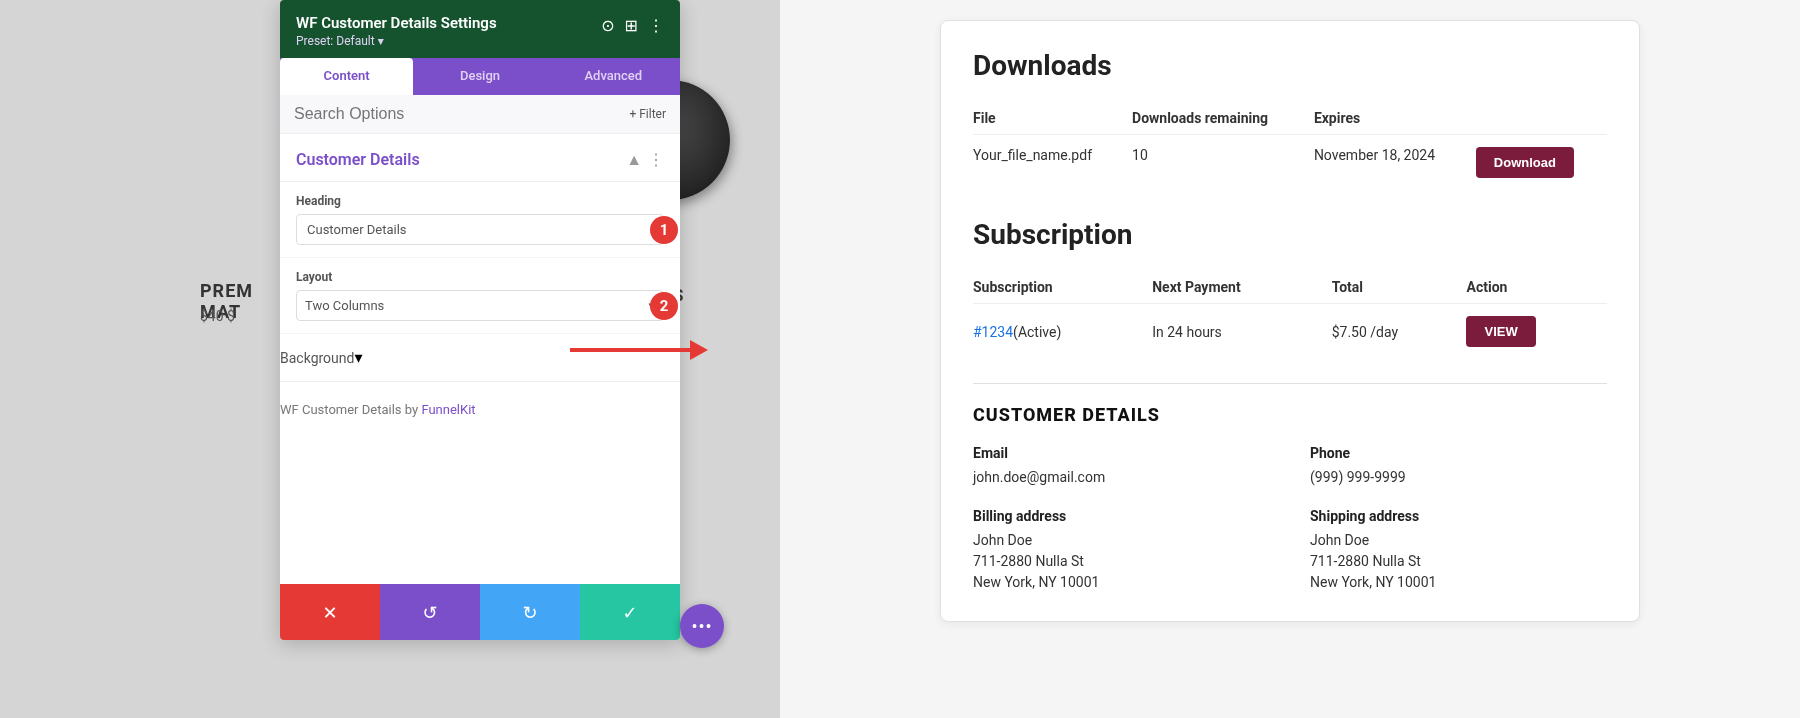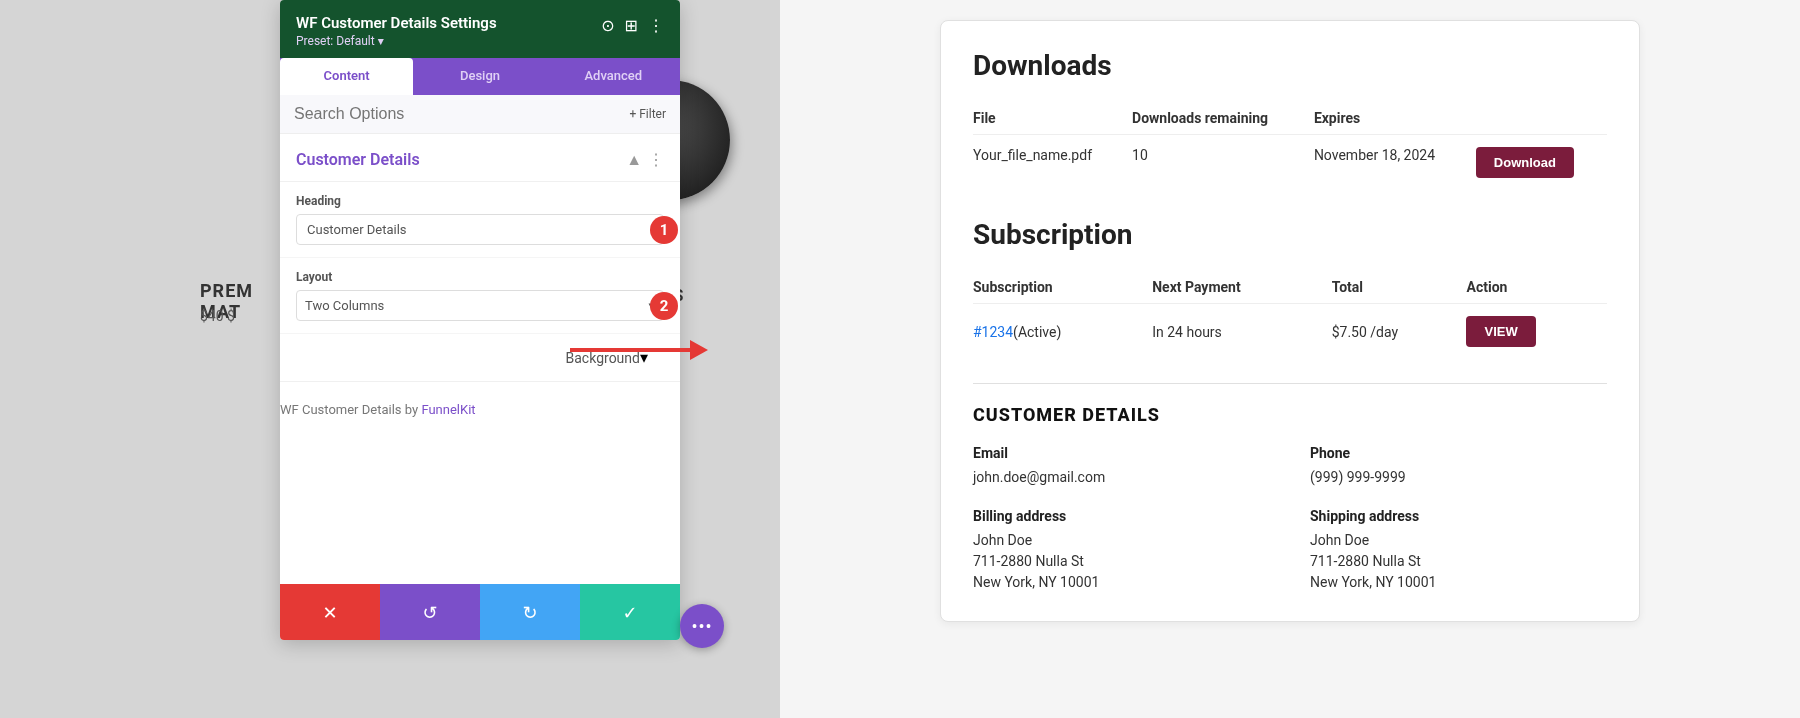--- a/index.html
+++ b/index.html
@@ -254,22 +254,22 @@
       background: #fff;
       display: flex;
       align-items: center;
       justify-content: space-between;
       position: relative;
     }
 
     .background-section {
       display: flex;
       align-items: center;
-      justify-content: flex-end;
-      padding: 14px 32px;
+      justify-content: flex-start;
+      padding: 14px 0;
       border-bottom: 1px solid #f0f0f0;
       cursor: pointer;
     }
 
     .background-label {
       font-size: 14px;
       color: #555;
     }
 
     .panel-footer-text {

